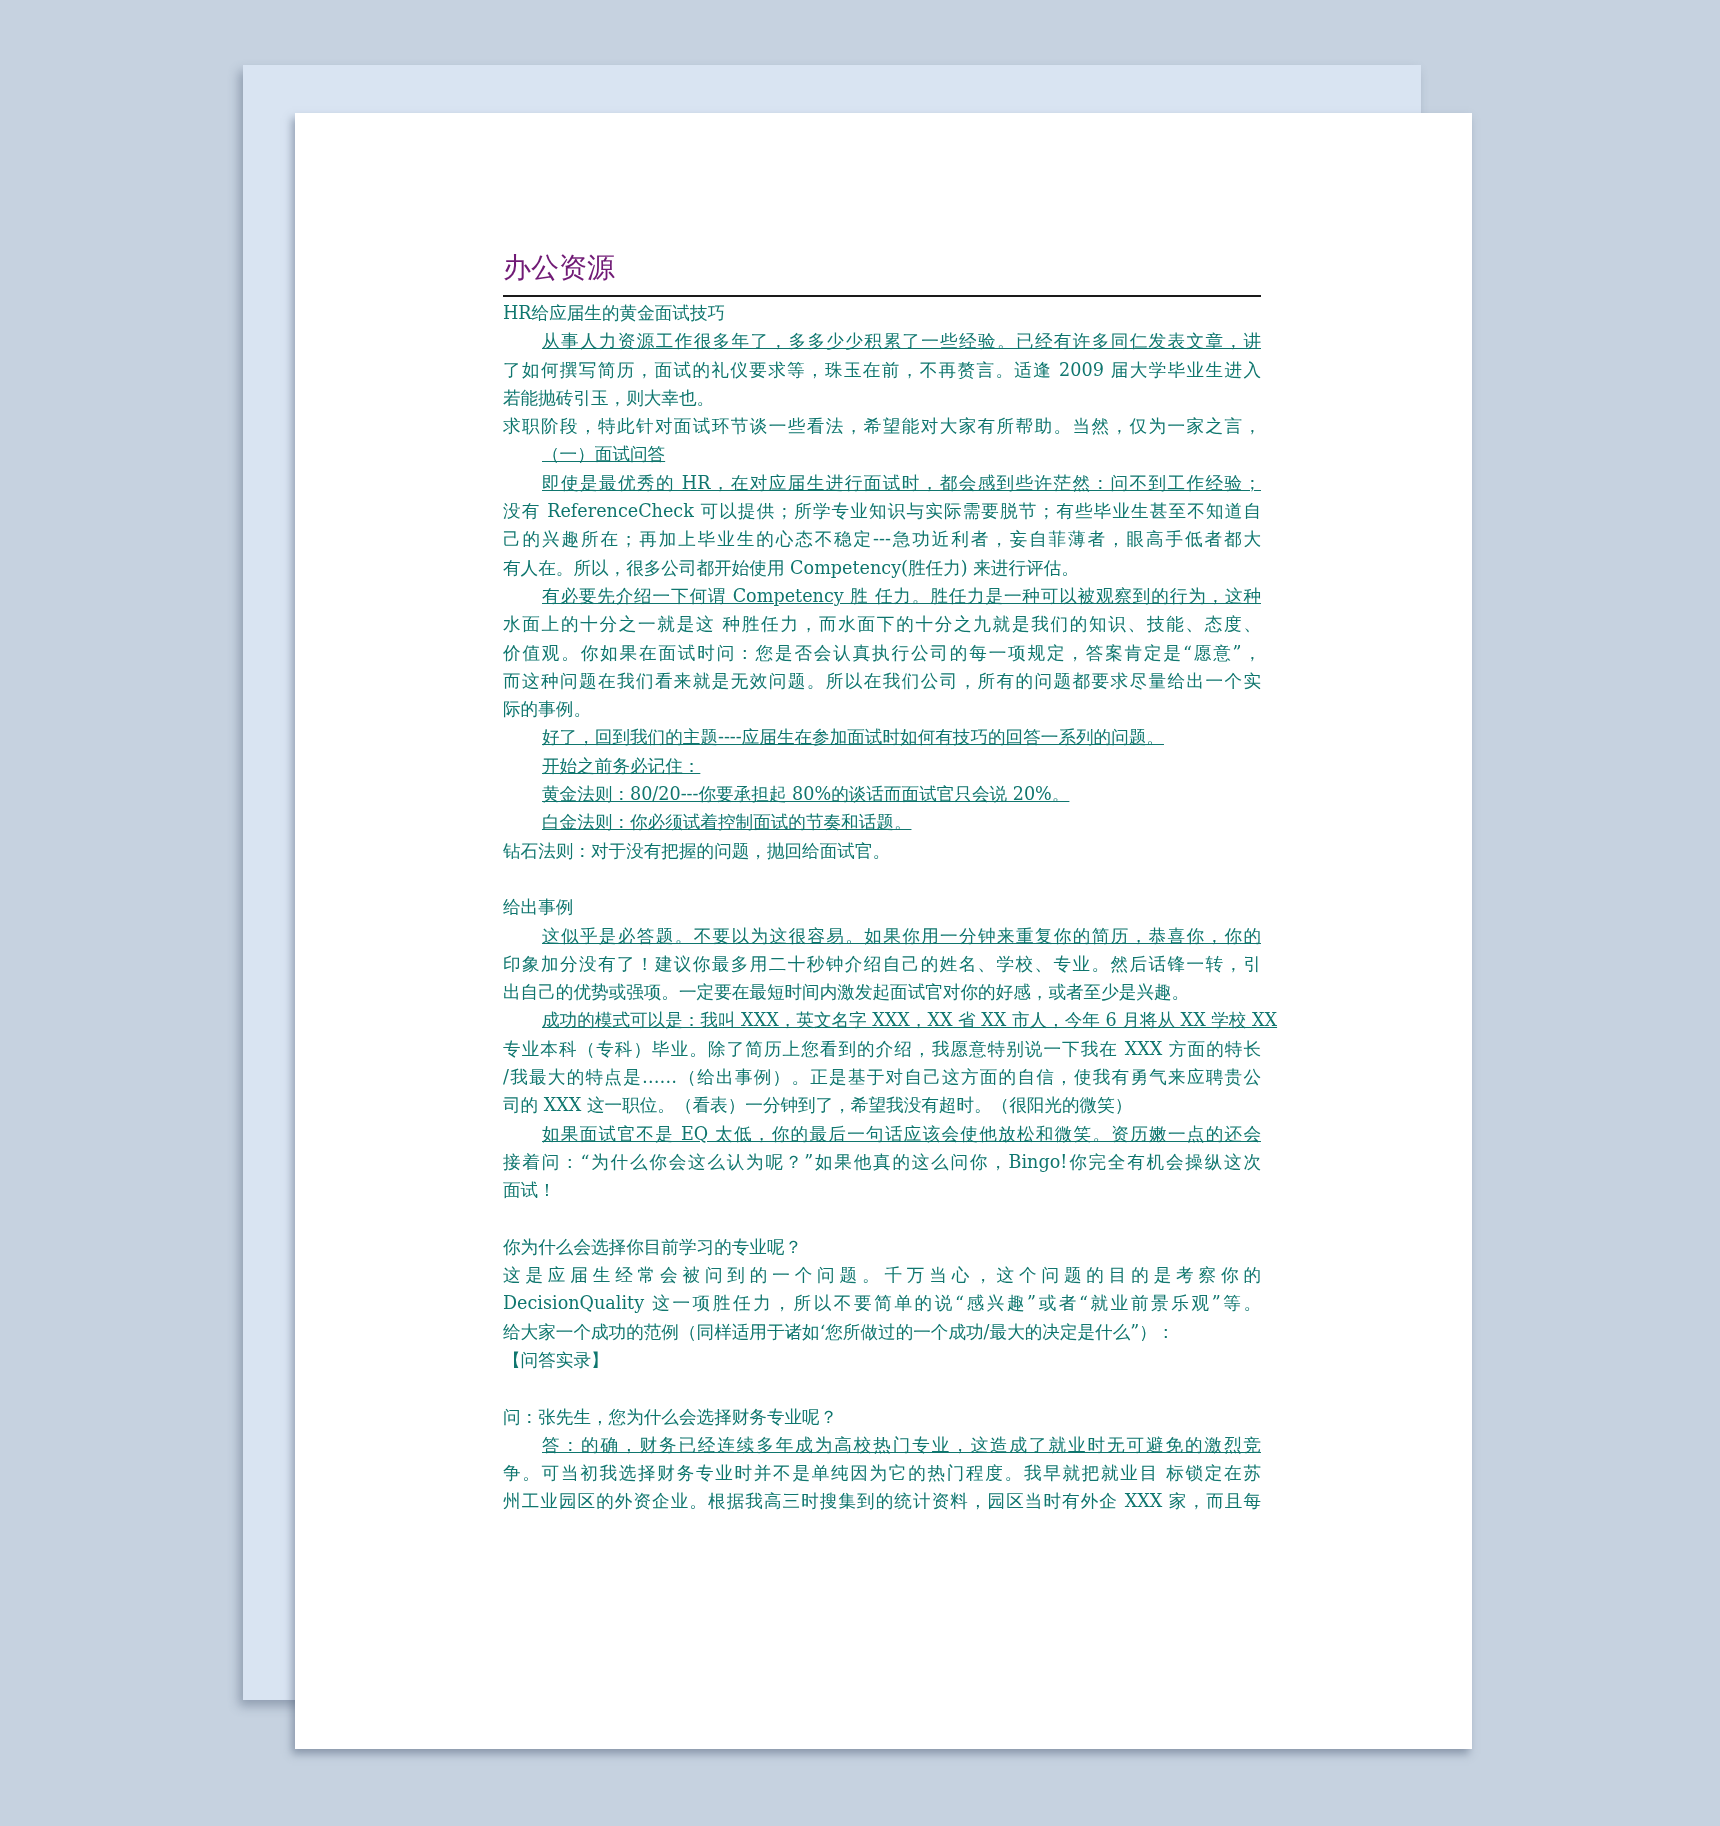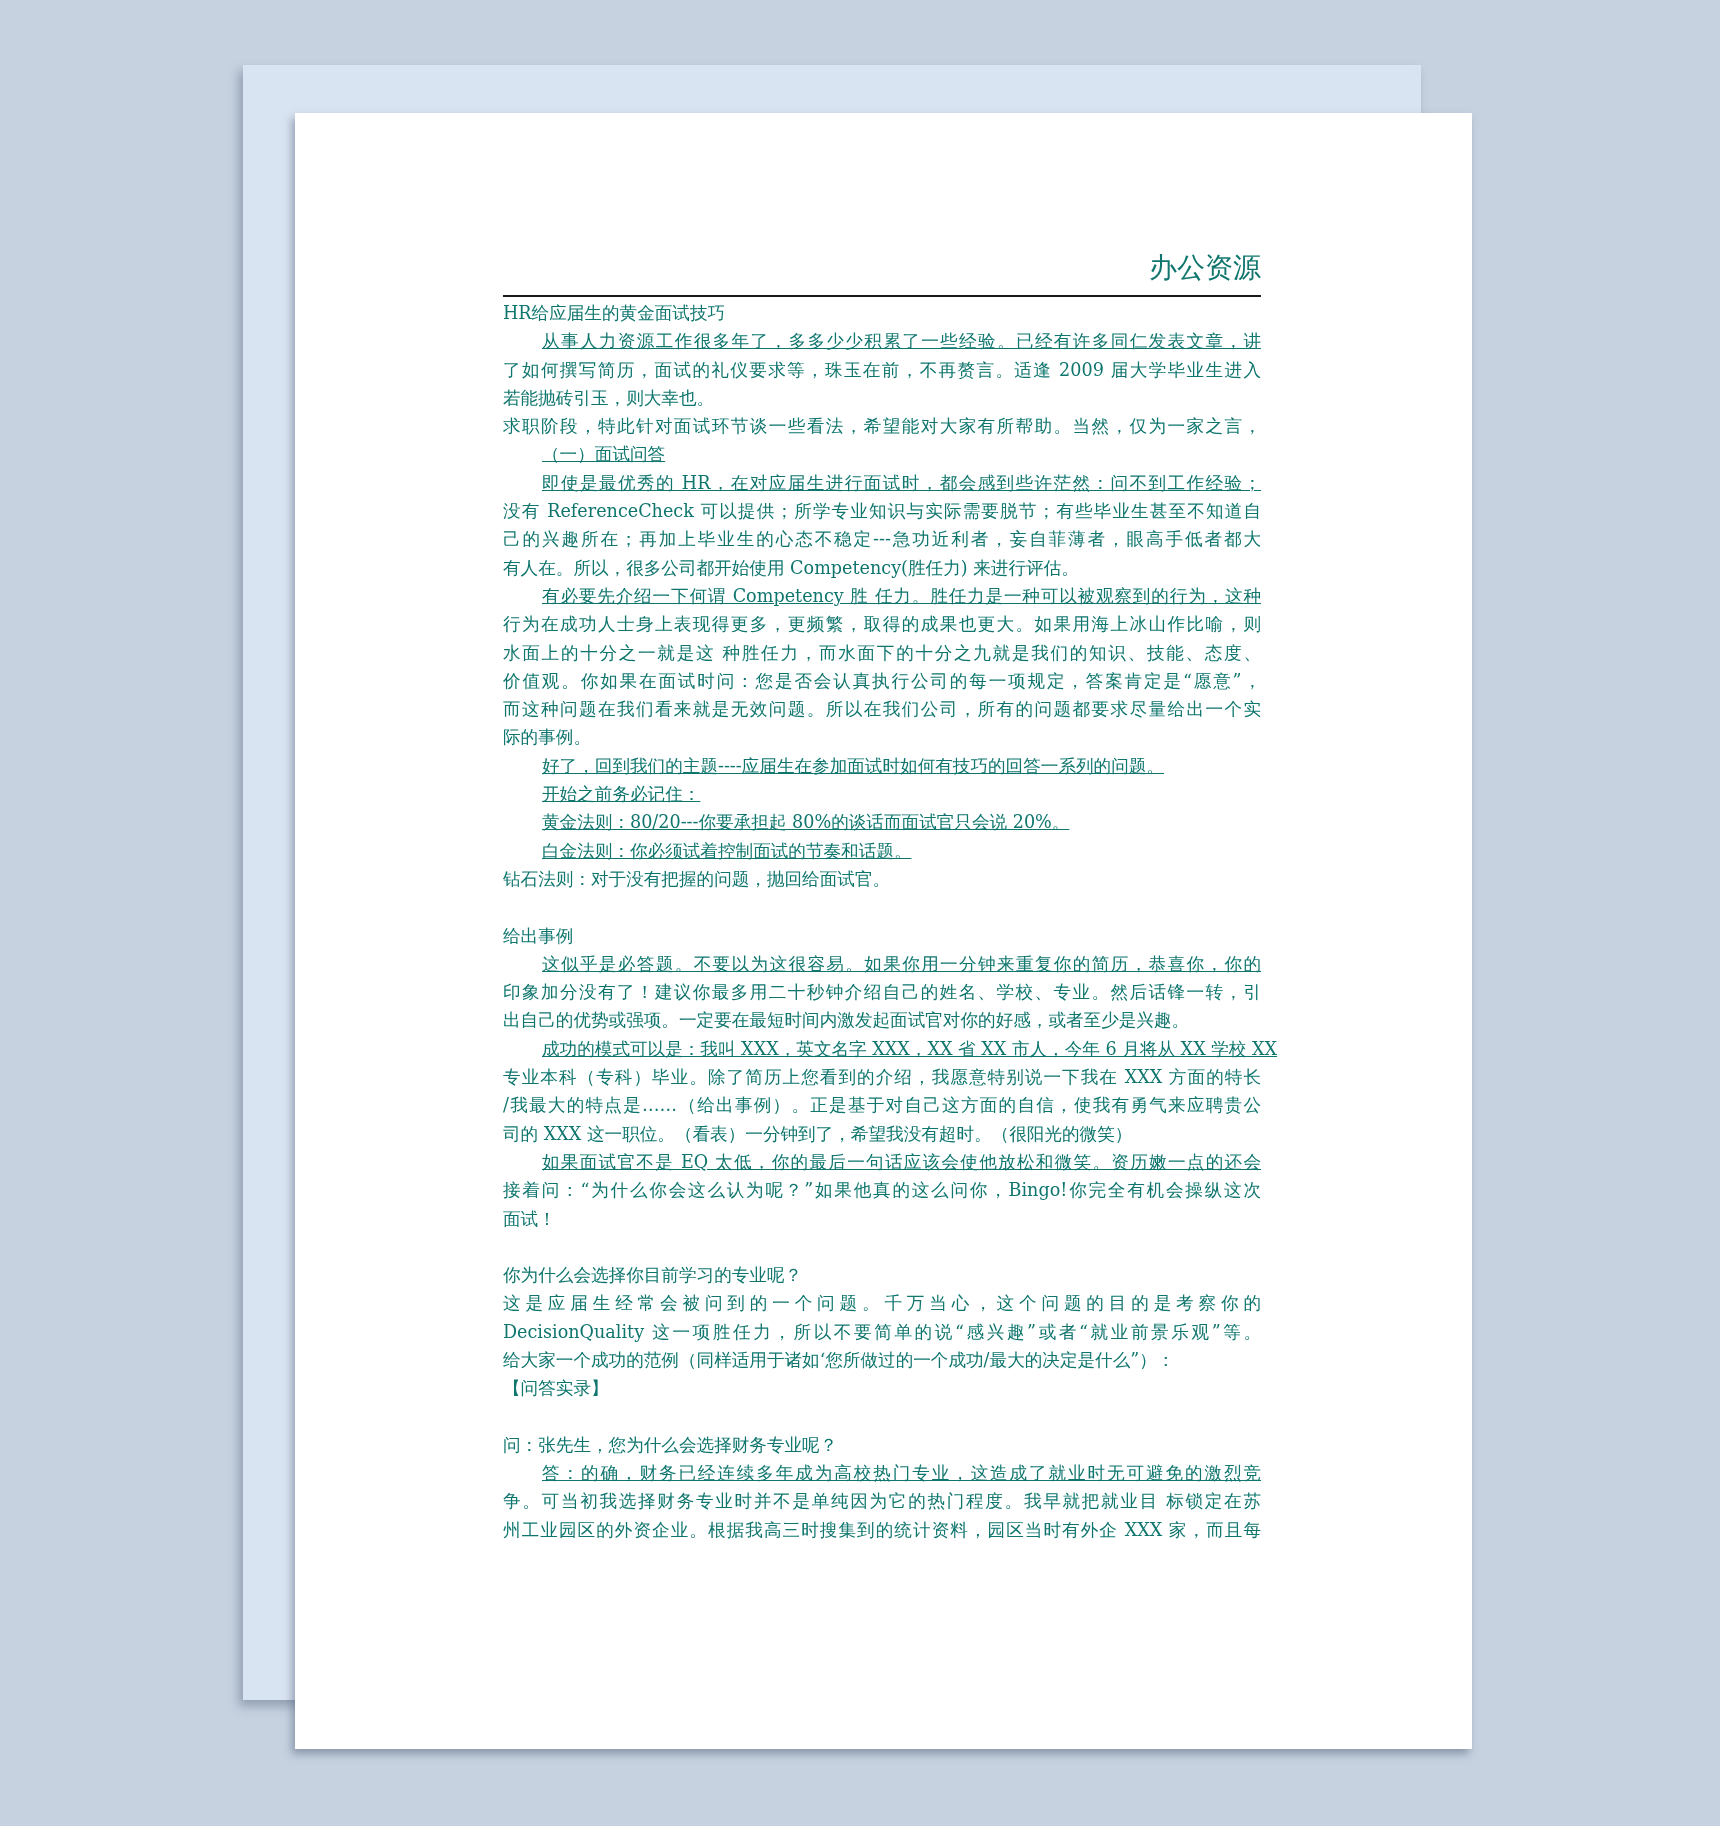--- a/index.html
+++ b/index.html
@@ -32,22 +32,22 @@
       background: #ffffff;
       box-shadow: -3px 5px 8px rgba(80, 95, 120, 0.5);
     }
     .content {
       position: absolute;
       left: 503px;
       top: 250px;
       width: 758px;
     }
     .doc-header {
-      text-align: right;
-      color: #0f766e;
+      text-align: left;
+      color: #701a75;
       font-family: "DejaVu Sans", "Liberation Sans", sans-serif;
       font-size: 28px;
       line-height: 36px;
       height: 40px;
       letter-spacing: 0px;
     }
     .header-rule {
       height: 0;
       border-top: 2px solid #1a1a1a;
       margin-top: 5px;
@@ -82,21 +82,20 @@
       <div class="line indent justify">从事人力资源工作很多年了，多多少少积累了一些经验。已经有许多同仁发表文章，讲</div>
       <div class="line justify">了如何撰写简历，面试的礼仪要求等，珠玉在前，不再赘言。适逢 2009 届大学毕业生进入</div>
       <div class="line">若能抛砖引玉，则大幸也。</div>
       <div class="line justify">求职阶段，特此针对面试环节谈一些看法，希望能对大家有所帮助。当然，仅为一家之言，</div>
       <div class="line indent">（一）面试问答</div>
       <div class="line indent justify">即使是最优秀的 HR，在对应届生进行面试时，都会感到些许茫然：问不到工作经验；</div>
       <div class="line justify">没有 ReferenceCheck 可以提供；所学专业知识与实际需要脱节；有些毕业生甚至不知道自</div>
       <div class="line justify">己的兴趣所在；再加上毕业生的心态不稳定---急功近利者，妄自菲薄者，眼高手低者都大</div>
       <div class="line">有人在。所以，很多公司都开始使用 Competency(胜任力) 来进行评估。</div>
       <div class="line indent justify">有必要先介绍一下何谓 Competency 胜 任力。胜任力是一种可以被观察到的行为，这种</div>
-      <div class="line justify">行为在成功人士身上表现得更多，更频繁，取得的成果也更大。如果用海上冰山作比喻，则</div>
       <div class="line justify">水面上的十分之一就是这 种胜任力，而水面下的十分之九就是我们的知识、技能、态度、</div>
       <div class="line justify">价值观。你如果在面试时问：您是否会认真执行公司的每一项规定，答案肯定是“愿意”，</div>
       <div class="line justify">而这种问题在我们看来就是无效问题。所以在我们公司，所有的问题都要求尽量给出一个实</div>
       <div class="line">际的事例。</div>
       <div class="line indent">好了，回到我们的主题----应届生在参加面试时如何有技巧的回答一系列的问题。</div>
       <div class="line indent">开始之前务必记住：</div>
       <div class="line indent">黄金法则：80/20---你要承担起 80%的谈话而面试官只会说 20%。</div>
       <div class="line indent">白金法则：你必须试着控制面试的节奏和话题。</div>
       <div class="line">钻石法则：对于没有把握的问题，抛回给面试官。</div>
       <div class="line blank"></div>

